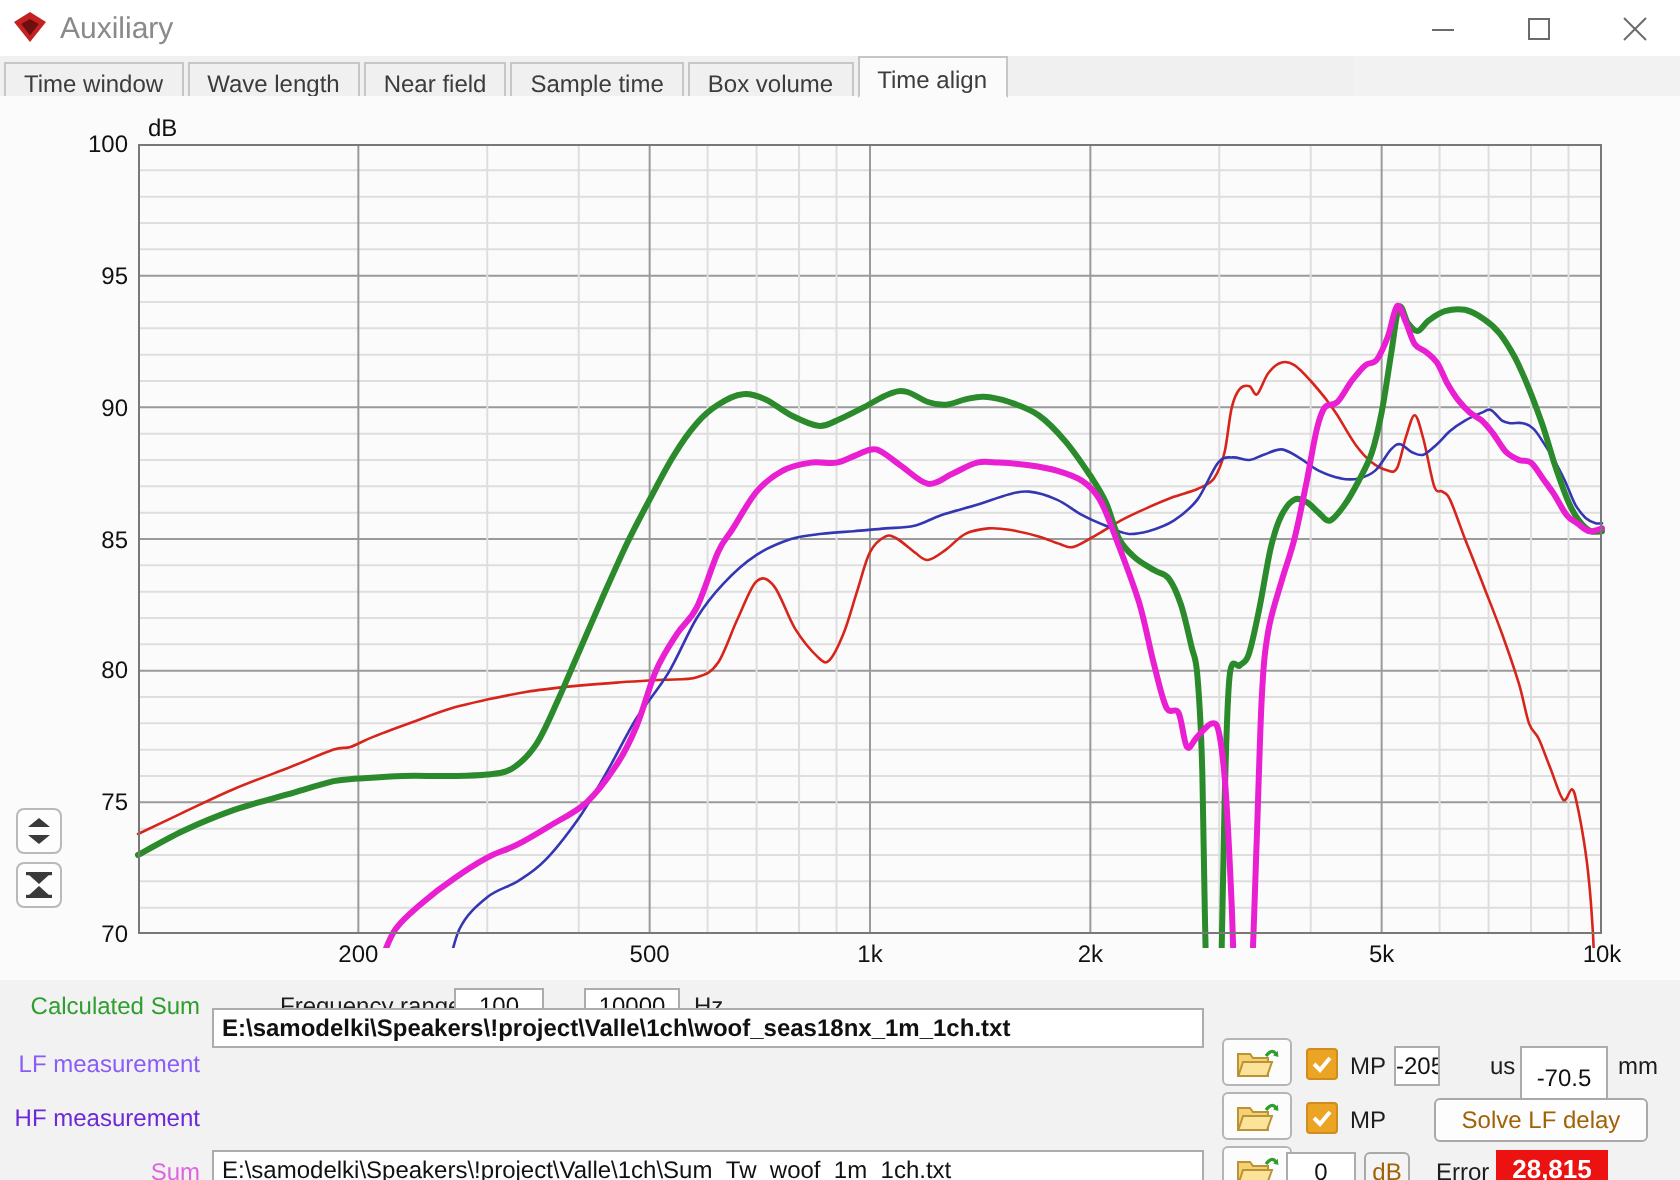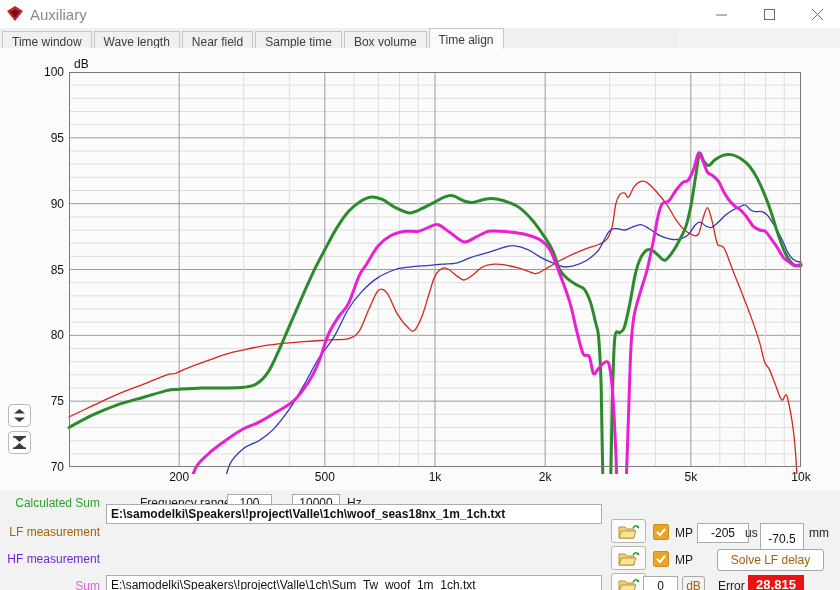--- a/index.html
+++ b/index.html
@@ -27,21 +27,21 @@
   .xlab { position:absolute; width:60px; text-align:center; font-size:12px; color:#111; }
   .db-unit { position:absolute; left:74px; top:9px; font-size:12px; color:#111; }
 
   .side-btn { position:absolute; width:23px; height:23px; background:#fdfdfd; border:1px solid #b9b9b9;
               border-radius:4px; display:flex; align-items:center; justify-content:center; }
   .sb1 { left:8px; top:356px; } .sb2 { left:8px; top:383px; }
 
   
   .bottom { position:absolute; left:0; top:490px; width:840px; height:100px; background:#f2f2f2; font-size:12px; }
   .rlabel { position:absolute; left:0; width:100px; text-align:right; }
-  .lbl-green { color:#2f9e2f; } .lbl-red { color:#a16207; } .lbl-blue { color:#6d28d9; } .lbl-pink { color:#df64df; }
+  .lbl-green { color:#2f9e2f; } .lbl-red { color:#8b5cf6; } .lbl-blue { color:#6d28d9; } .lbl-pink { color:#df64df; }
   .txt { position:absolute; color:#1d1d1d; }
   .numbox { position:absolute; height:18px; background:#fff; border:1px solid #acacac; text-align:center;
             font-size:12px; font-family:"Liberation Sans",sans-serif; color:#111; padding:0; }
   .pathbox { position:absolute; left:106px; width:496px; height:20px; background:#fff; border:1px solid #acacac;
              font-size:12px; font-family:"Liberation Sans",sans-serif; color:#111; padding:0 4px; text-align:left; }
   .folderbtn { position:absolute; left:611px; width:35px; height:24px; background:#fcfcfc; border:1px solid #b5b5b5;
                border-radius:3px; display:flex; align-items:center; justify-content:center; }
   .chk { position:absolute; left:653px; width:16px; height:16px; background:#eca424; border:1px solid #cf8d1e;
          border-radius:2px; display:flex; align-items:center; justify-content:center; }
   .chk svg { stroke:#fff; }
@@ -186,21 +186,21 @@
       <path d="M15 5 q3 -4 5 -1" fill="none" stroke="#2f9e2f" stroke-width="1.6"></path>
       <polygon points="21.2,5.5 18.6,4.8 20.9,2.4" fill="#2f9e2f"></polygon>
     </svg>
   </div>
   <div class="chk" style="top:34px;">
     <svg width="12" height="12">
         <polyline points="2,6 5,9 10,3" fill="none" stroke-width="2"></polyline>
       </svg>
   </div>
   <div class="txt" style="left:675px; top:36px;">MP</div>
-  <input class="numbox" style="left: 697px; top: 33px; width: 52px; height: 20px;" value="-205">
+  <input class="numbox" style="left: 697px; top: 33px; width: 23px; height: 20px;" value="-205">
   <div class="txt" style="left:745px; top:36px;">us</div>
   <input class="numbox" style="left: 760px; top: 33px; width: 44px; height: 32px;" value="-70.5">
   <div class="txt" style="left:809px; top:36px;">mm</div>
 
   <div class="rlabel lbl-blue" style="top:62px;">HF measurement</div>
   <div class="folderbtn" style="top:56px;">
     <svg width="22" height="17" viewBox="0 0 22 17">
       <path d="M1 4 l6 0 1.5 2 7.5 0 0 9 -15 0 z" fill="#f6d174" stroke="#b99334" stroke-width="1"></path>
       <path d="M3.5 8 l14.5 0 -2.5 7 -14.3 0 z" fill="#fbe49a" stroke="#b99334" stroke-width="1"></path>
       <path d="M15 5 q3 -4 5 -1" fill="none" stroke="#2f9e2f" stroke-width="1.6"></path>

